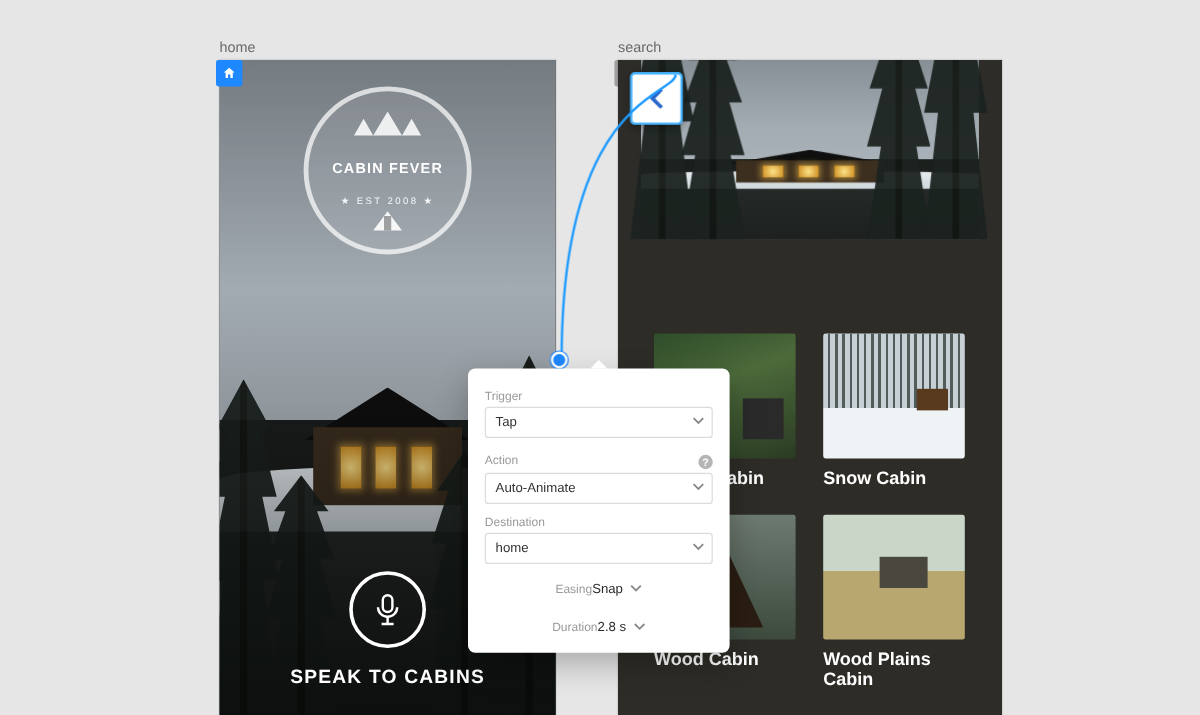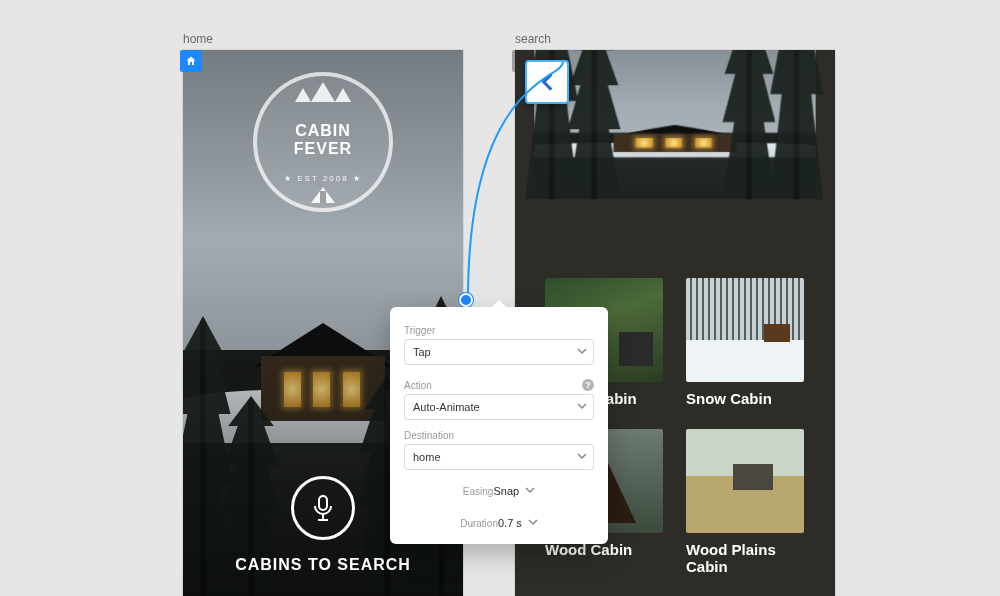--- a/index.html
+++ b/index.html
@@ -111,21 +111,21 @@
   .logo-inner{
     width:100px;
   }
   .logo-mtns{
     height:20px; display:flex; justify-content:center; gap:0;
   }
   .mtn{
     width:0;height:0;border-left:12px solid transparent;border-right:12px solid transparent;border-bottom:20px solid rgba(255,255,255,.85);
   }
   .mtn.s{border-left-width:8px;border-right-width:8px;border-bottom-width:14px; align-self:flex-end;}
-  .logo-title{ font-weight:800; letter-spacing:1px; font-size:16px; margin-top:20px; }
+  .logo-title{ font-weight:800; letter-spacing:1px; font-size:12px; margin-top:20px; }
   .logo-sub{ font-size:8px; letter-spacing:2px; margin-top:16px; opacity:.9;}
   .logo-tent{
     margin:4px auto 0; width:0;height:0;
     border-left:12px solid transparent;border-right:12px solid transparent;border-bottom:16px solid rgba(255,255,255,.9);
     position:relative;
   }
   .logo-tent::after{content:"";position:absolute;left:-3px;top:4px;width:6px;height:12px;background:rgba(0,0,0,.35);}
 
   .mic-circle{
     position:absolute; left:50%; bottom:56px; transform:translateX(-50%);
@@ -205,21 +205,21 @@
     position:absolute; left:390px; top:307px; width:218px;
     background:#fff; border-radius:6px;
     box-shadow: 0 10px 26px rgba(0,0,0,.25);
     padding:12px 14px 10px;
     font-size:11px; color:#666;
   }
   .popover::before{
     content:""; position:absolute; left:50%; top:-7px; transform:translateX(-50%);
     width:0;height:0;border-left:7px solid transparent;border-right:7px solid transparent;border-bottom:7px solid #fff;
   }
-  .popover .lbl{ font-size:10px; color:#9a9a9a; margin-top:6px; margin-bottom:3px; display:flex; justify-content:space-between; align-items:center;}
+  .popover .lbl{ font-size:10px; color:#9a9a9a; margin-top:6px; margin-bottom:3px; display:flex; justify-content:space-between; align-items:flex-start;}
   .popover .help{
     width:12px;height:12px;border-radius:50%;background:#b5b5b5;color:#fff;
     display:inline-flex;align-items:center;justify-content:center;font-size:9px;font-weight:700;
   }
   .select{
     width:100%; height:26px; border:1px solid #dcdcdc; border-radius:3px;
     background:#fff; padding:0 22px 0 8px; font-size:11px; color:#333;
     display:flex; align-items:center; justify-content:space-between;
     position:relative;
   }
@@ -285,21 +285,21 @@
     </div>
 
     <div class="mic-circle">
       <svg width="24" height="28" viewBox="0 0 24 28">
         <rect x="8" y="2" width="8" height="14" rx="4" fill="none" stroke="#fff" stroke-width="2"></rect>
         <path d="M4 12a8 8 0 0 0 16 0" fill="none" stroke="#fff" stroke-width="2"></path>
         <line x1="12" y1="20" x2="12" y2="26" stroke="#fff" stroke-width="2"></line>
         <line x1="7" y1="26" x2="17" y2="26" stroke="#fff" stroke-width="2"></line>
       </svg>
     </div>
-    <div class="speak-label">CABINS TO SEARCH</div>
+    <div class="speak-label">SPEAK TO CABINS</div>
   </div>
 
   <div class="home-badge" style="left:180px; top:50px;">
     <svg width="12" height="12" viewBox="0 0 24 24" fill="#fff">
         <path d="M12 3l9 8h-3v9h-4v-6H10v6H6v-9H3z"></path>
       </svg>
   </div>
 
   <div class="home-badge gray" style="left:512px; top:50px;">
     <svg width="12" height="12" viewBox="0 0 24 24" fill="#fff">
@@ -404,21 +404,21 @@
           <svg class="chev-svg" viewBox="0 0 10 10">
               <path d="M1 3l4 4 4-4" fill="none" stroke="#888" stroke-width="1.5"></path>
             </svg>
         </span>
       </div>
     </div>
 
     <div class="row">
       <span class="rlabel">Duration</span>
       <div class="inline-select">
-        <span>0.7 s</span>
+        <span>2.8 s</span>
         <span class="chev">
           <svg class="chev-svg" viewBox="0 0 10 10">
               <path d="M1 3l4 4 4-4" fill="none" stroke="#888" stroke-width="1.5"></path>
             </svg>
         </span>
       </div>
     </div>
   </div>
 
 </div>

